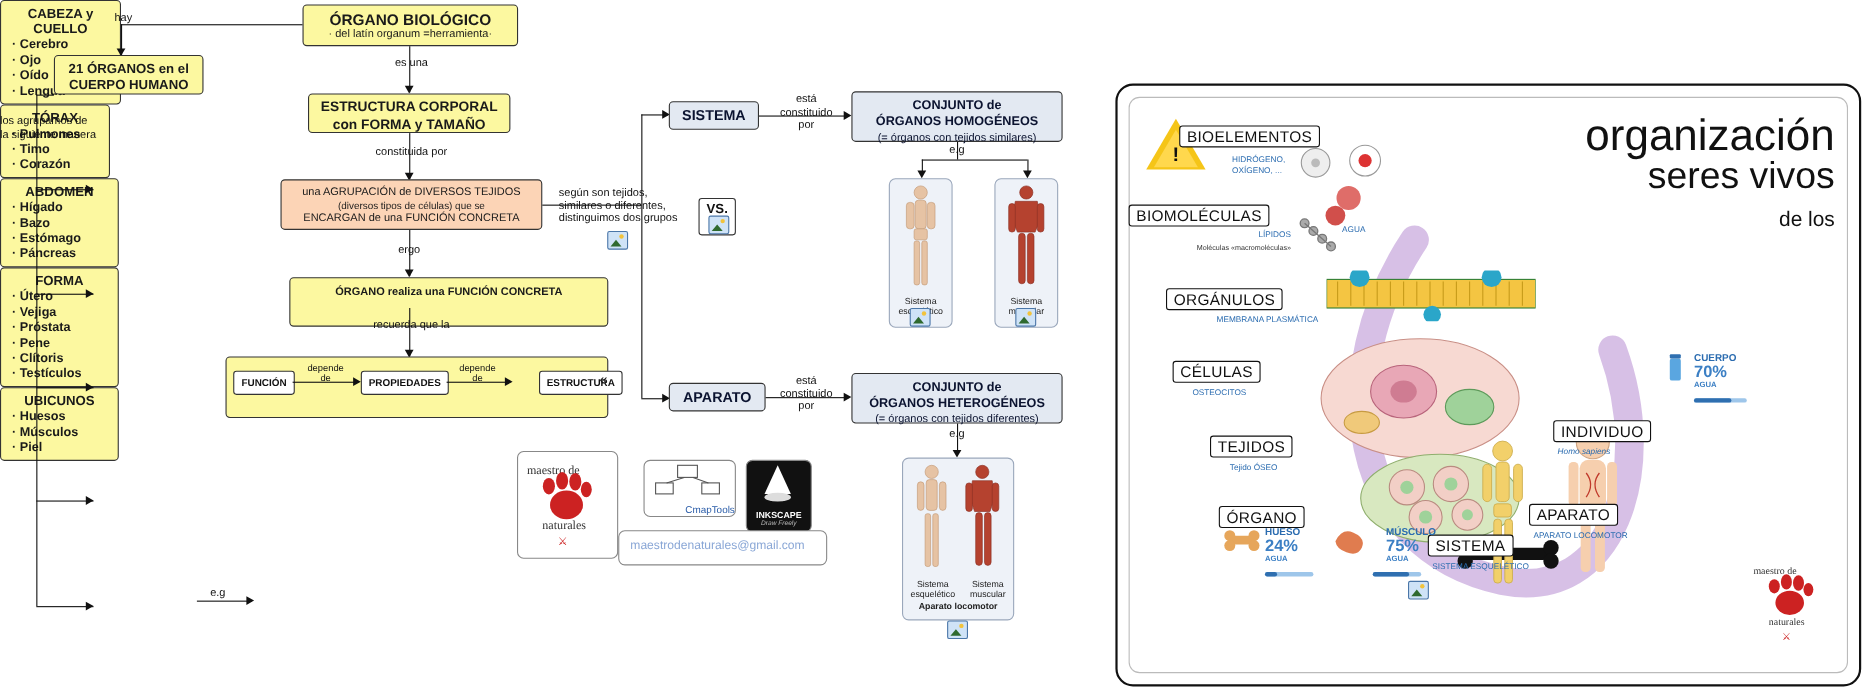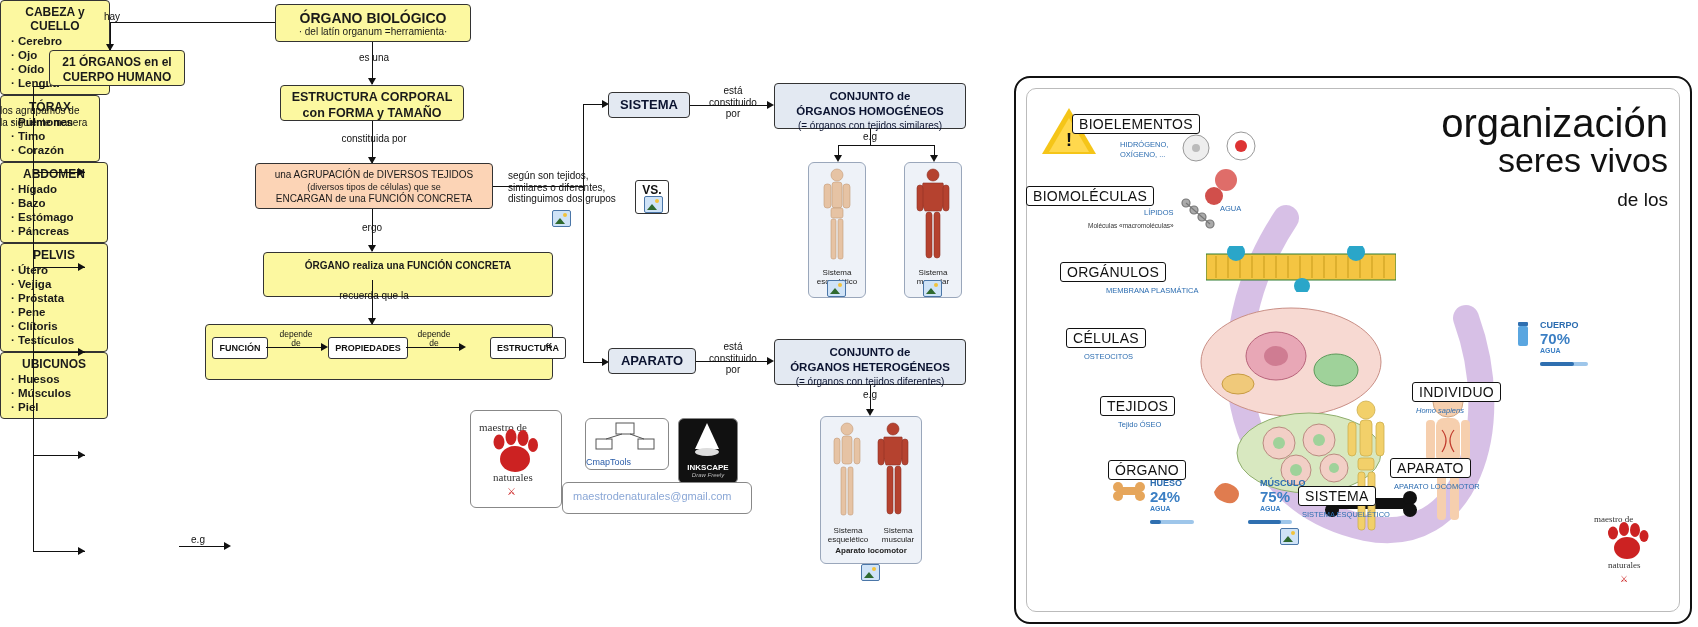--- a/index.html
+++ b/index.html
@@ -158,21 +158,21 @@
     <div class="title">ABDOMEN</div>
     <ul>
       <li>Hígado</li>
       <li>Bazo</li>
       <li>Estómago</li>
       <li>Páncreas</li>
     </ul>
   </div>
 
   <div class="listbox" style="left:85px;top:400px;width:94px;">
-    <div class="title">PELVIS</div>
+    <div class="title">FORMA</div>
     <ul>
       <li>Útero</li>
       <li>Vejiga</li>
       <li>Próstata</li>
       <li>Pene</li>
       <li>Clítoris</li>
       <li>Testículos</li>
     </ul>
   </div>
 
@@ -383,21 +383,21 @@
   </div>
 
   <div class="card" style="left:585px;top:418px;width:82px;height:50px;">
     <svg width="80" height="34" viewBox="0 0 80 34">
       <rect x="30" y="4" width="18" height="11" fill="#fff" stroke="#555"></rect>
       <rect x="10" y="20" width="16" height="10" fill="#fff" stroke="#555"></rect>
       <rect x="52" y="20" width="16" height="10" fill="#fff" stroke="#555"></rect>
       <line x1="36" y1="15" x2="20" y2="20" stroke="#555"></line>
       <line x1="44" y1="15" x2="58" y2="20" stroke="#555"></line>
     </svg>
-    <div style="font-size:9px;text-align:left;color:#2a5ca8;">CmapTools</div>
+    <div style="font-size:9px;text-align:right;color:#2a5ca8;">CmapTools</div>
   </div>
 
   <div class="card" style="left:678px;top:418px;width:58px;height:64px;background:#111;">
     <svg width="56" height="40" viewBox="0 0 56 40">
       <polygon points="28,4 40,30 16,30" fill="#fff"></polygon>
       <ellipse cx="28" cy="33" rx="12" ry="4" fill="#ddd"></ellipse>
     </svg>
     <div style="font-size:8px;text-align:center;color:#fff;font-weight:bold;">INKSCAPE</div>
     <div style="font-size:6px;text-align:center;color:#bbb;font-style:italic;">Draw Freely</div>
   </div>

